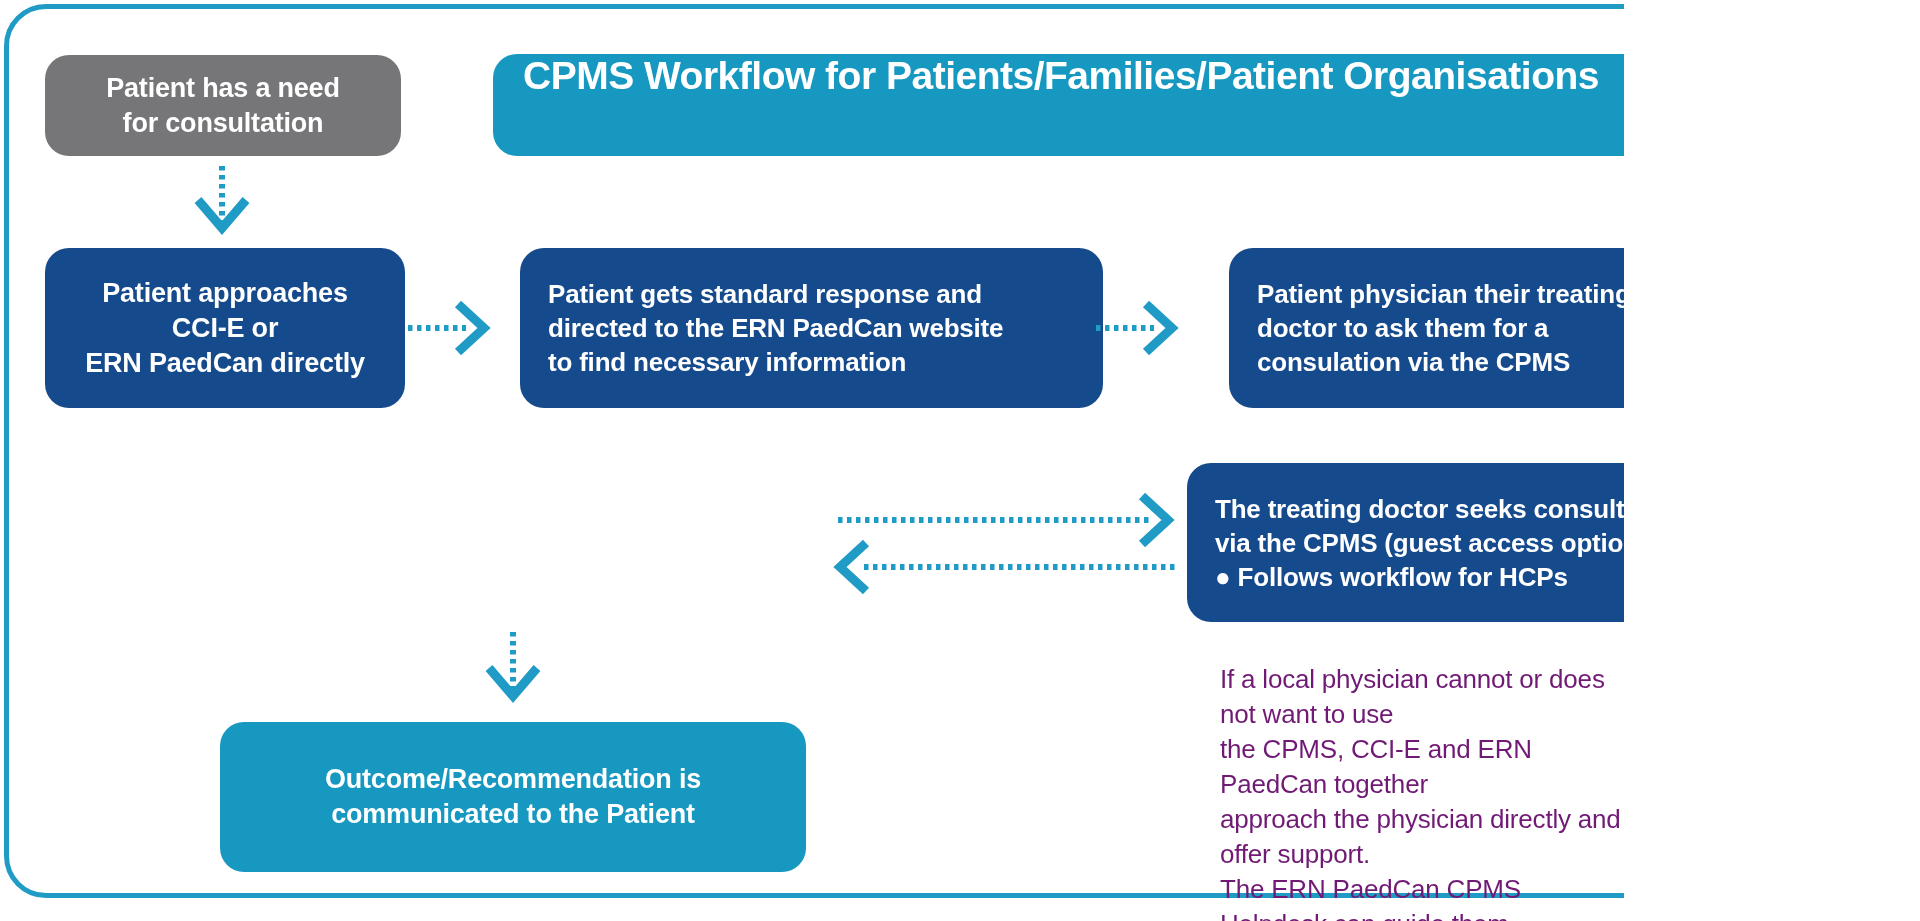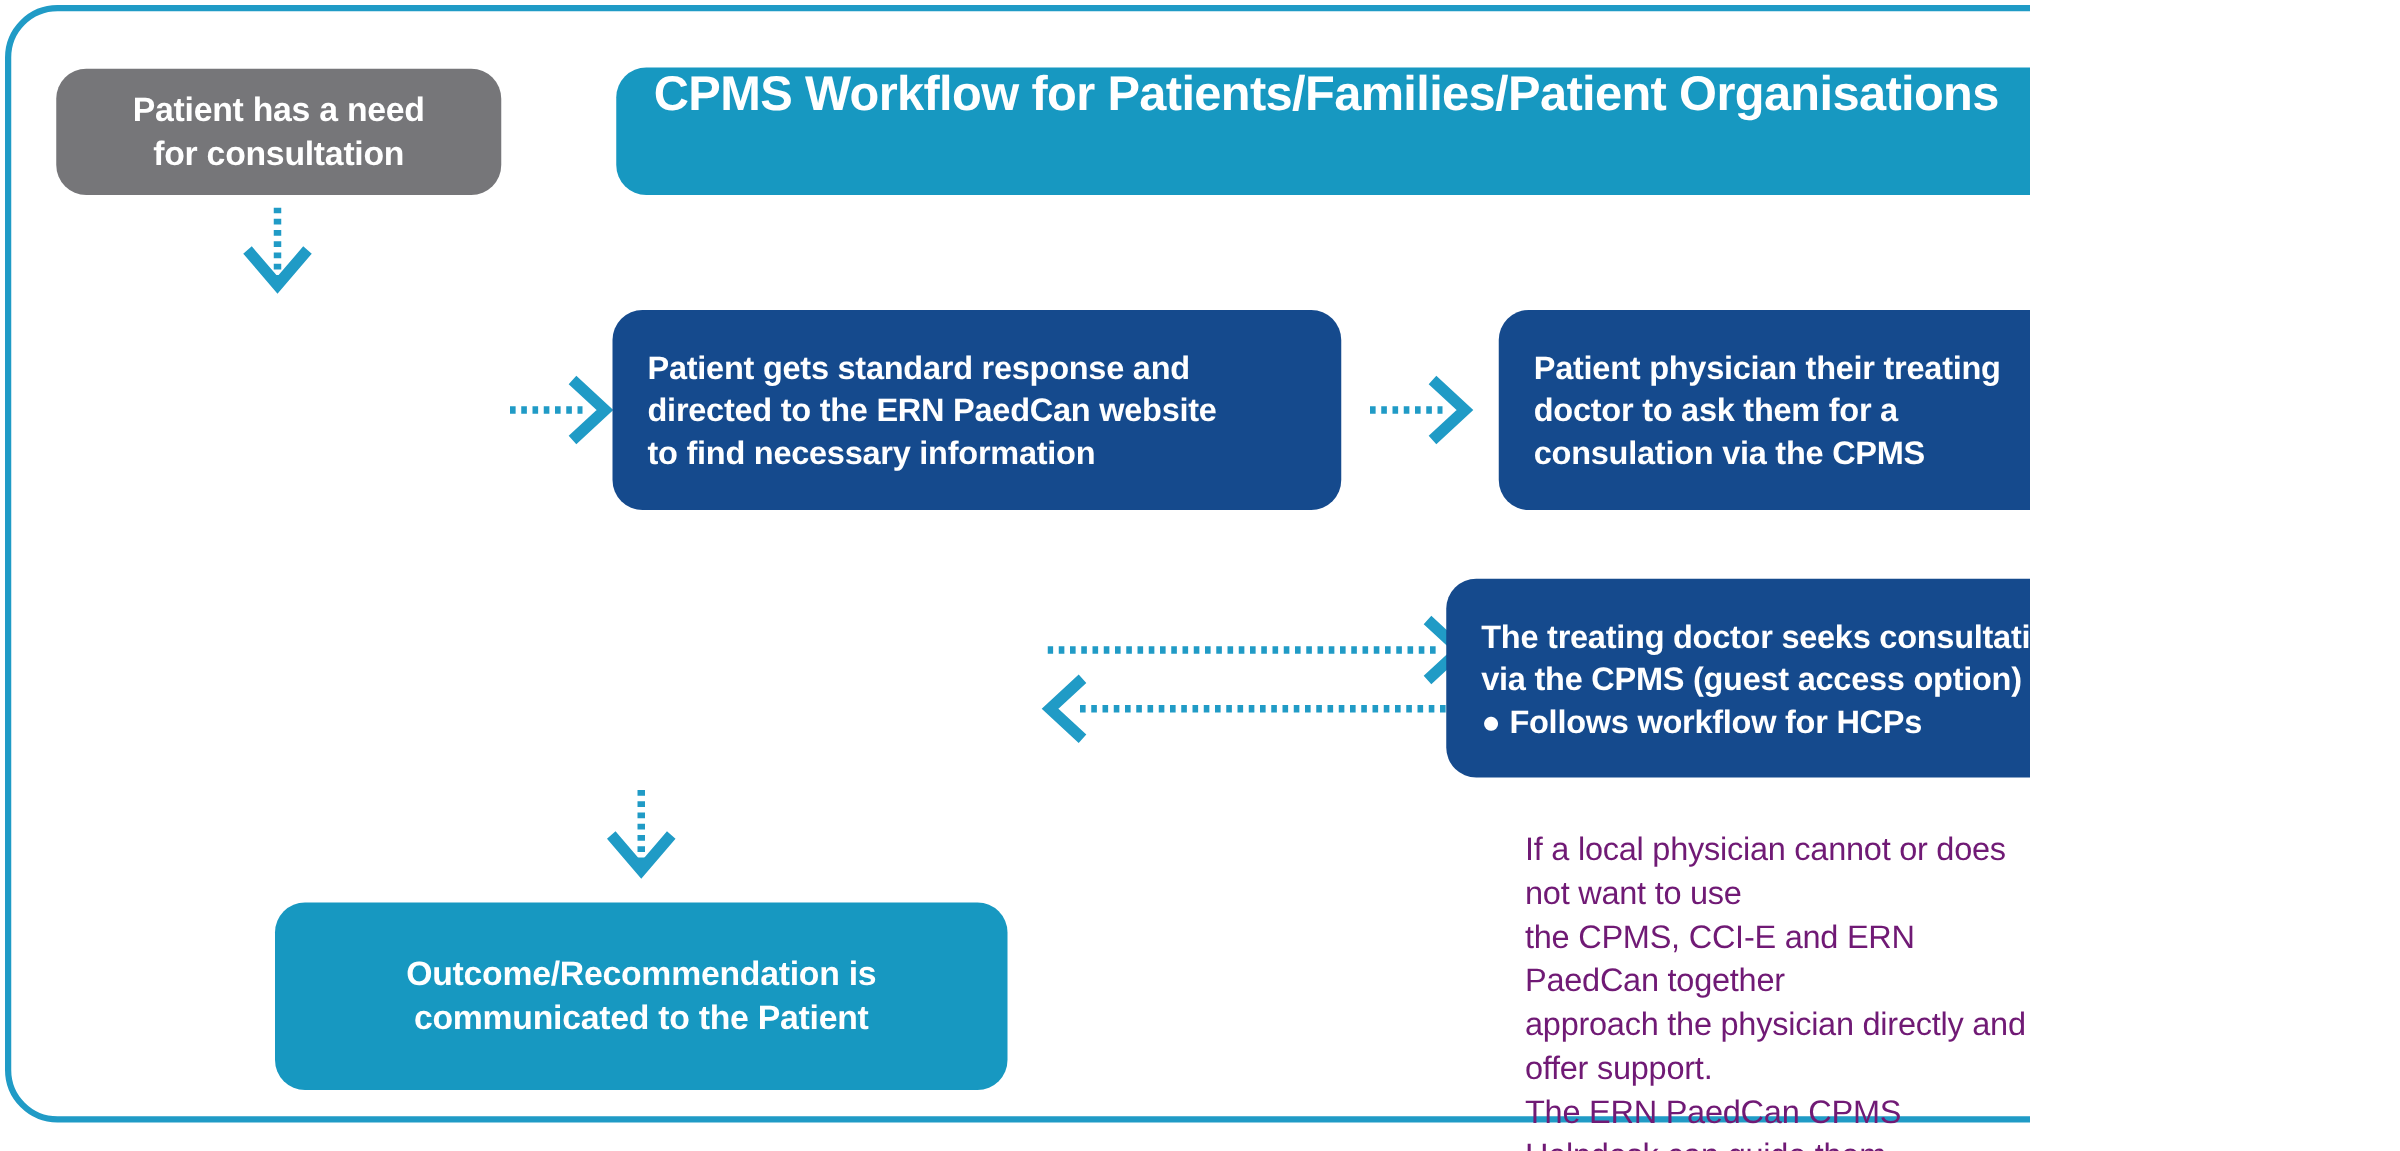--- a/index.html
+++ b/index.html
@@ -4,21 +4,21 @@
 <style>
   html,body{margin:0;padding:0;background:#ffffff;}
   body{font-family:"Liberation Sans","DejaVu Sans",sans-serif;}
   .canvas{position:relative;width:1624px;height:921px;background:#ffffff;overflow:hidden;}
   .frame{position:absolute;left:4px;top:4px;width:1902px;height:894px;border:5px solid #209bc6;border-radius:42px;box-sizing:border-box;}
   .box{position:absolute;box-sizing:border-box;border-radius:24px;display:flex;align-items:center;color:#ffffff;font-weight:bold;}
   .box--gray{background:#767679;}
   .box--blue{background:#154a8d;}
   .box--teal{background:#1798c1;}
   .box--center{justify-content:center;text-align:center;}
-  .box--left{justify-content:flex-start;text-align:left;padding-left:28px;padding-right:14px;}
+  .box--left{justify-content:flex-start;text-align:left;padding-left:28px;padding-right:14px;margin-left:30px;}
   .box-text{white-space:pre-line;font-size:26px;line-height:34px;letter-spacing:-0.2px;}
   .box--center .box-text{font-size:27px;line-height:35px;}
   .header{position:absolute;left:493px;top:54px;width:1296px;height:102px;background:#1798c1;border-radius:24px;display:flex;padding-left:30px;box-sizing:border-box;}
   .header-text{color:#ffffff;font-weight:bold;font-size:39px;letter-spacing:-0.5px;}
   .note{position:absolute;left:1220px;top:662px;color:#701a75;font-size:26px;line-height:35px;white-space:pre-line;letter-spacing:-0.2px;}
   svg{position:absolute;display:block;}
   .dash{stroke:#209bc6;stroke-width:6;fill:none;stroke-dasharray:4.5 4.5;}
   .chev{stroke:#209bc6;stroke-width:9;fill:none;stroke-linejoin:miter;}
 </style>
 </head>
@@ -35,20 +35,25 @@
 
   <div class="header">
     <span class="header-text">CPMS Workflow for Patients/Families/Patient Organisations</span>
   </div>
 
   <svg style="left:190px;top:166px;" width="64" height="78" viewBox="0 0 64 78">
     <line class="dash" x1="32" y1="0" x2="32" y2="58"></line>
     <polyline class="chev" points="8,34 32,62 56,34"></polyline>
   </svg>
 
+  <div class="box box--blue box--center" style="left:45px;top:248px;width:360px;height:160px;">
+    <span class="box-text">Patient approaches
+CCI-E or
+ERN PaedCan directly</span>
+  </div>
 
   <svg style="left:408px;top:296px;" width="84" height="64" viewBox="0 0 84 64">
     <line class="dash" x1="0" y1="32" x2="58" y2="32"></line>
     <polyline class="chev" points="50,8 76,32 50,56"></polyline>
   </svg>
 
   <div class="box box--blue box--left" style="left:490px;top:248px;width:583px;height:160px;">
     <span class="box-text">Patient gets standard response and
 directed to the ERN PaedCan website
 to find necessary information</span>

